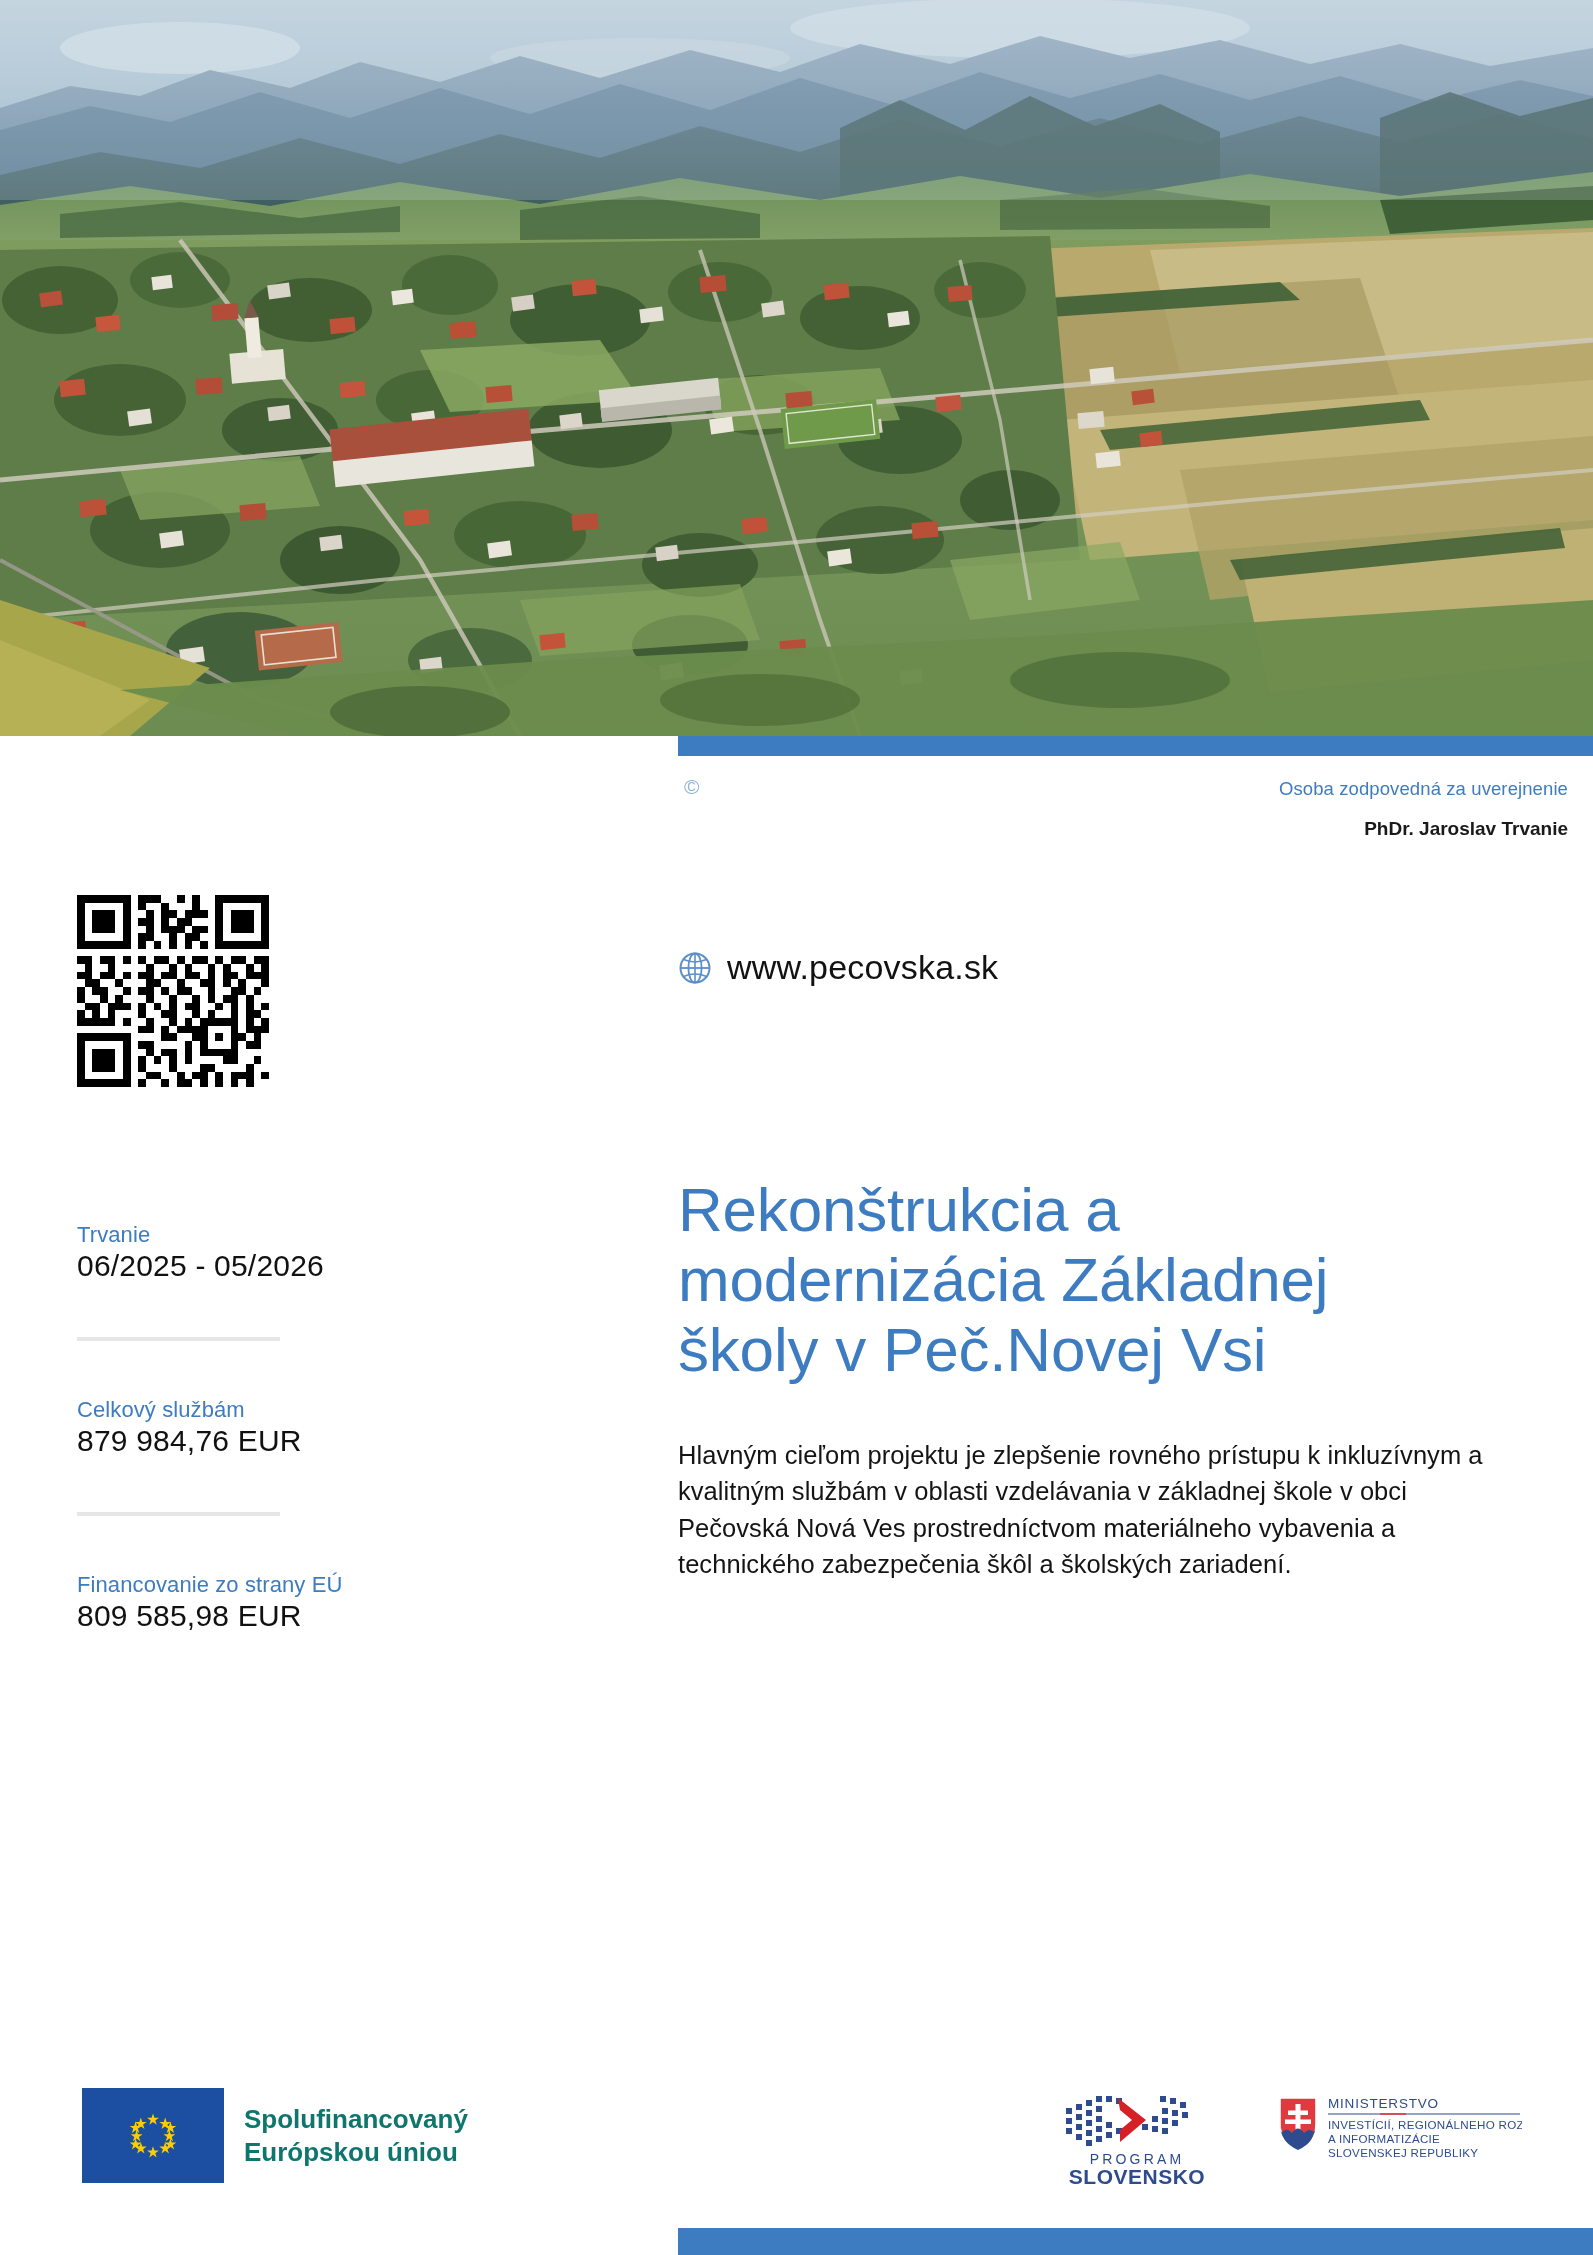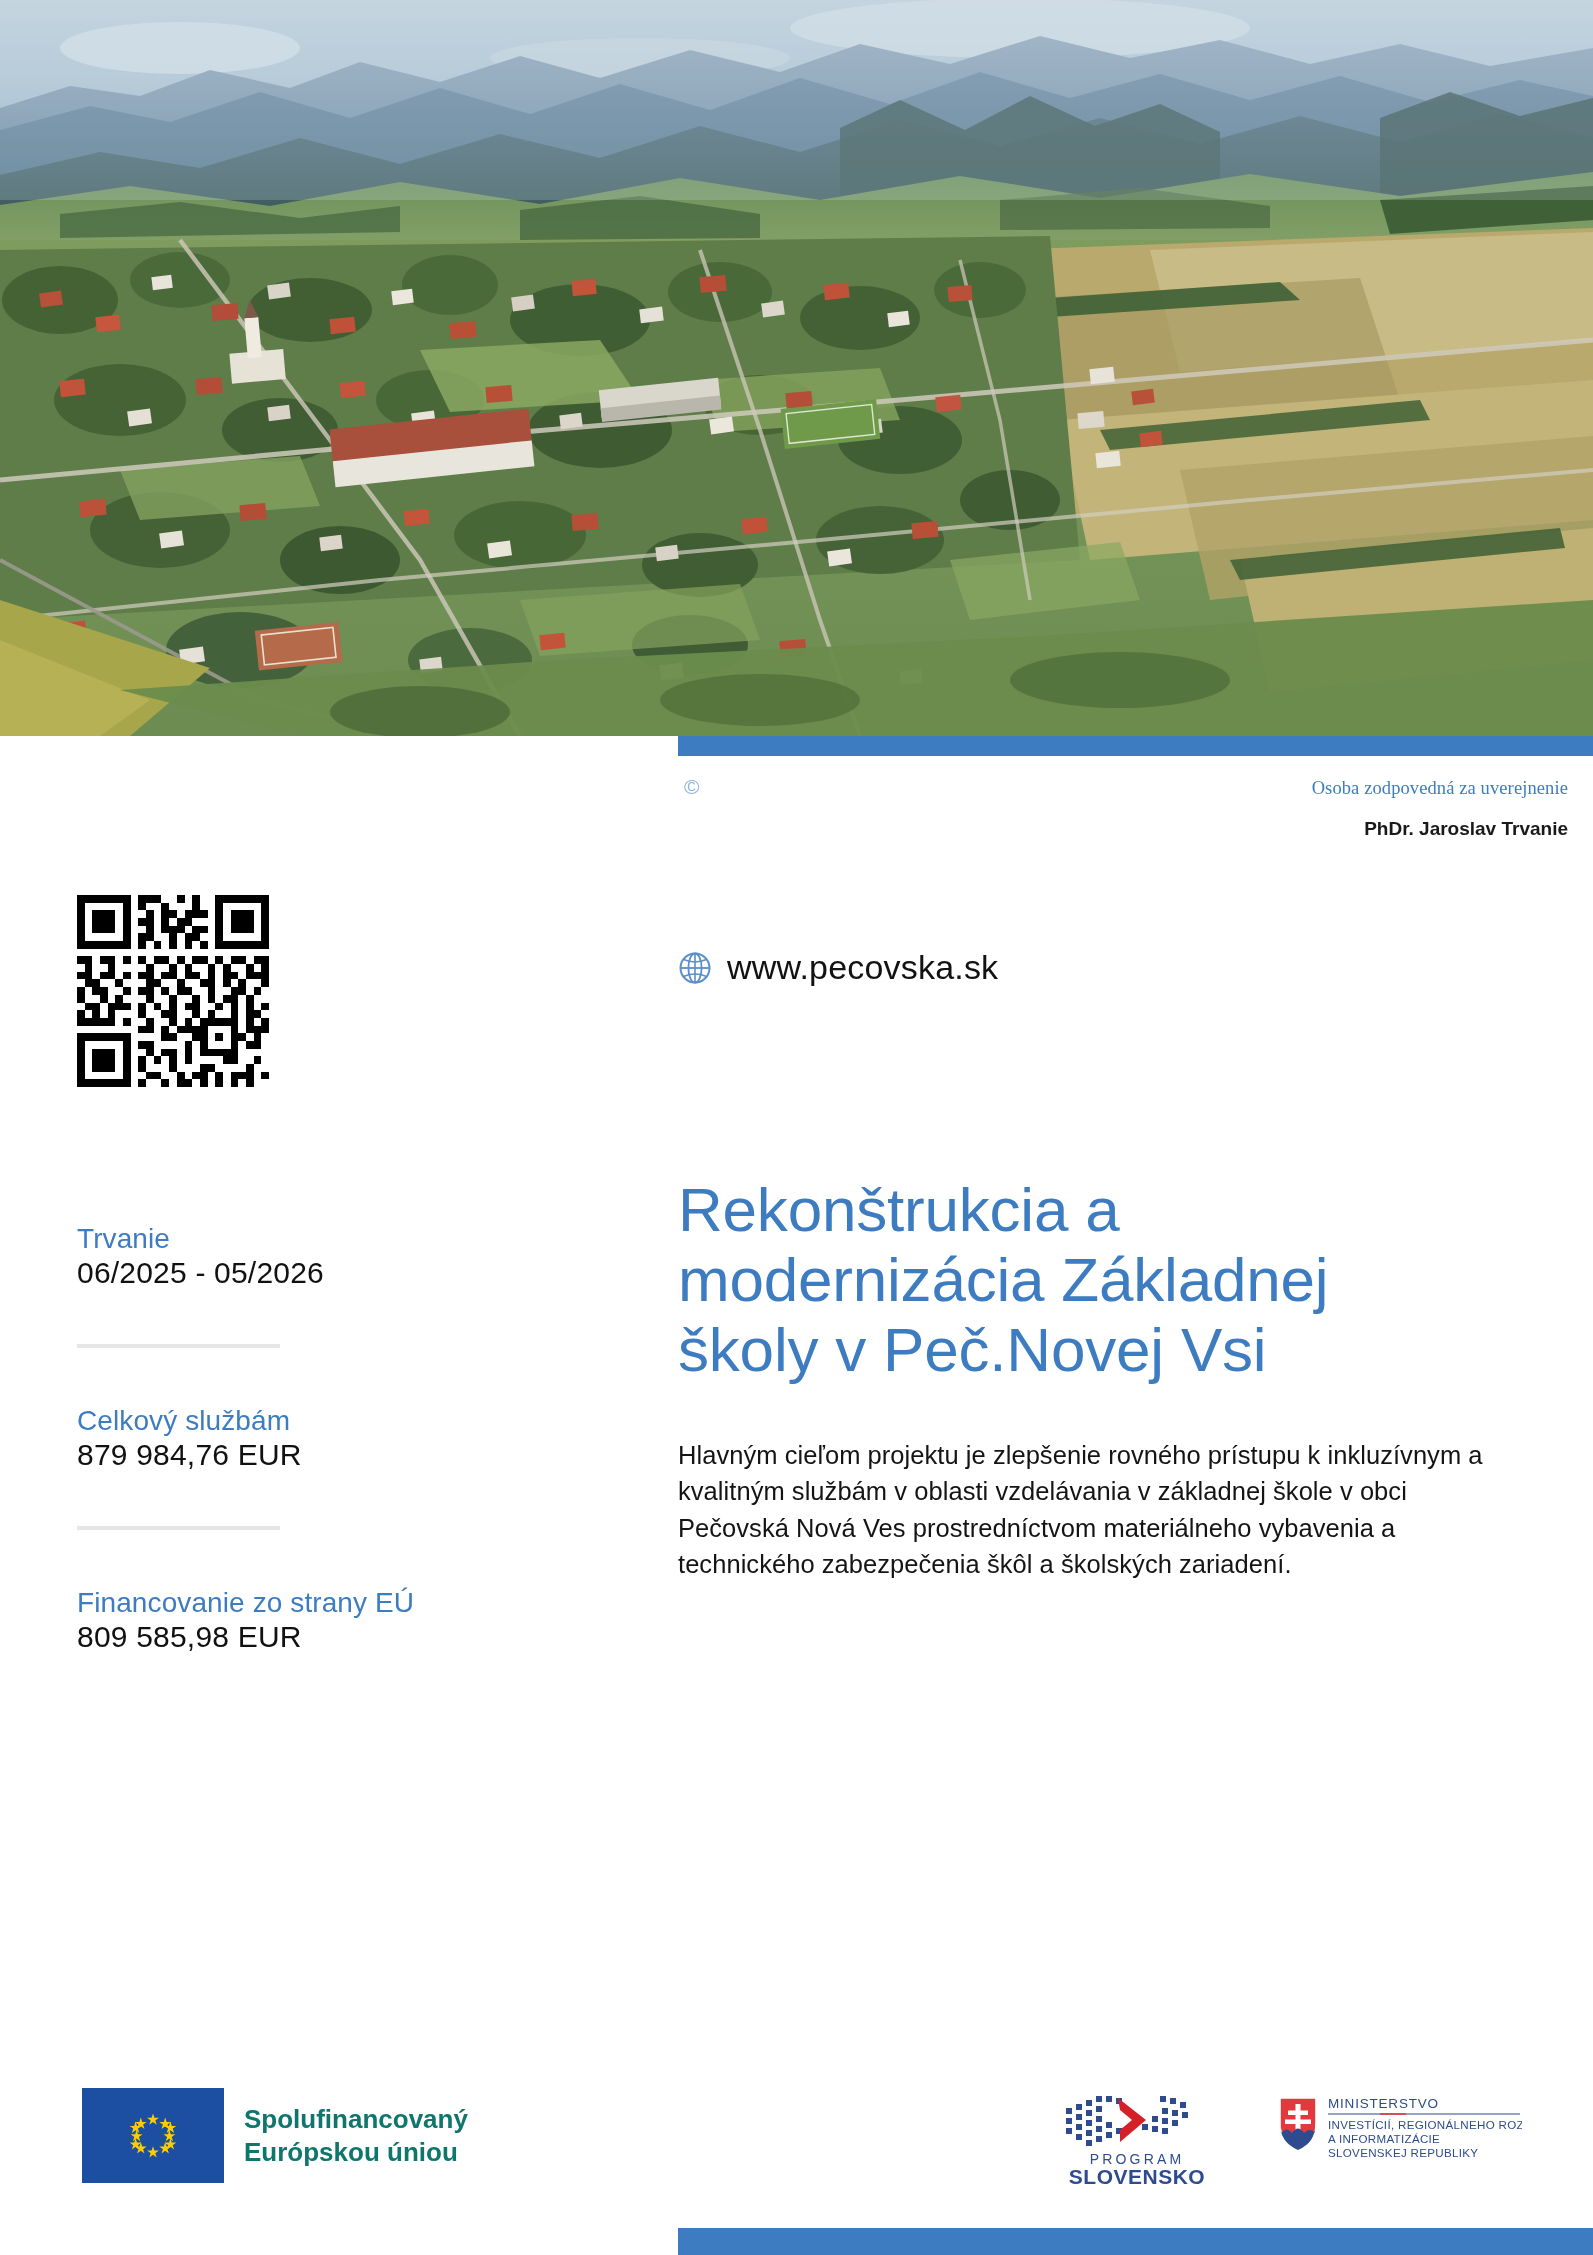--- a/index.html
+++ b/index.html
@@ -27,21 +27,21 @@
   }
 
   
   .copyright {
     position:absolute; left:684px; top:776px;
     font-size:21px; line-height:1; color:#8bb4dd;
   }
   .resp-label {
     position:absolute; right:25px; top:778px;
     font-size:18.5px; color:#3d7cc0; letter-spacing:.1px;
-    white-space:nowrap; text-align:center;font-family:Liberation Serif, serif;
+    white-space:nowrap; text-align:center;
   }
   .resp-name {
     position:absolute; right:25px; top:818px;
     font-size:19px; color:#1a1a1a; font-weight:600;
     white-space:nowrap; text-align:right;
   }
 
   
   .site-row {
     position:absolute; left:678px; top:948px;
@@ -54,21 +54,21 @@
   .qr {
     position:absolute; left:77px; top:895px; width:192px; height:192px;
     background:#fff;
   }
   .qr svg { display:block; width:192px; height:192px; }
 
   
   .facts { position:absolute; left:77px; top:1222px; width:480px; }
   .fact { margin-bottom:0; }
   .fact-label {
-    font-size:28px; color:#3d7cc0; line-height:1.18; letter-spacing:.1px;
+    font-size:22px; color:#3d7cc0; line-height:1.18; letter-spacing:.1px;
     white-space:nowrap;
   }
   .fact-value {
     font-size:30px; color:#111111; line-height:1.2; letter-spacing:.2px;
     white-space:nowrap;
   }
   .fact-divider {
     width:203px; height:4px; background:#e6e6e6;
     margin:53px 0 56px 0;
   }

